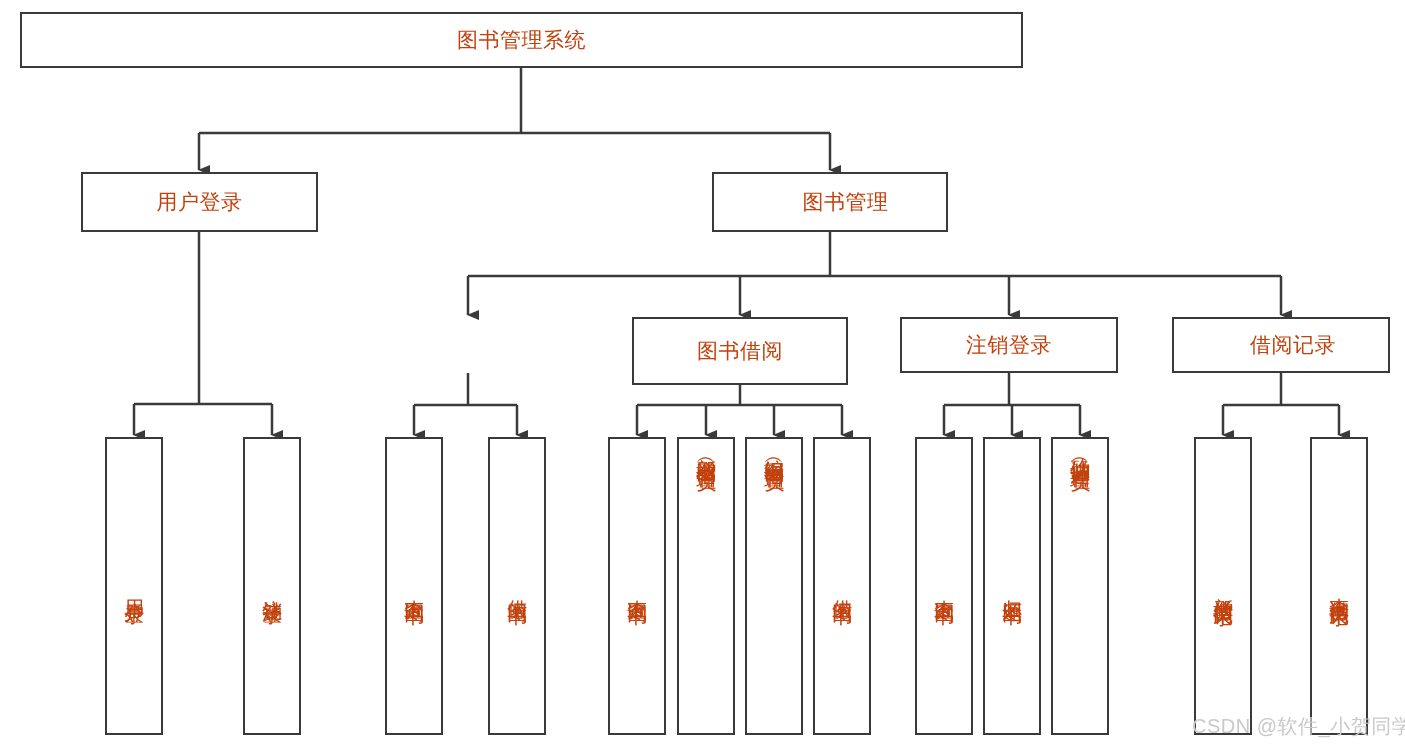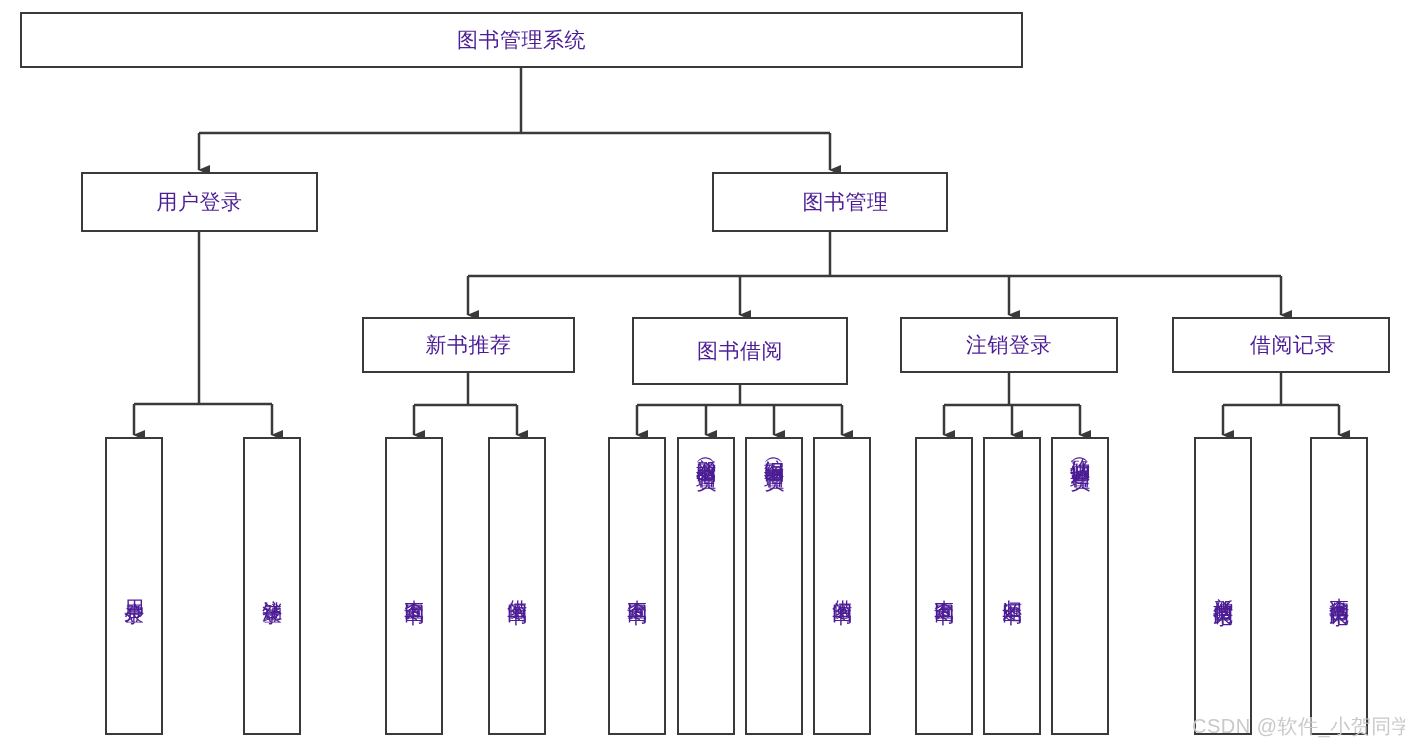--- a/index.html
+++ b/index.html
@@ -35,21 +35,21 @@
     border: 2px solid #3a3a3a;
     display: flex;
     align-items: center;
     justify-content: center;
     z-index: 2;
   }
   .node-label {
     font-size: 21px;
     line-height: 1.15;
     letter-spacing: 0.5px;
-    color: #4c1d95;
+    color: #c2410c;
     white-space: nowrap;
     font-family: Liberation Serif, serif;
   }
   
   .node.vertical {
     align-items: flex-start;
     justify-content: center;
     padding-top: 4px;
   }
   .node.vertical .node-label {
@@ -138,23 +138,20 @@
     <span class="node-label">图书管理系统</span>
   </div>
 
   <div class="node" style="left:81px; top:172px; width:237px; height:60px;">
     <span class="node-label">用户登录</span>
   </div>
   <div class="node" style="left:712px; top:172px; width:236px; height:60px;padding-left:31px;">
     <span class="node-label">图书管理</span>
   </div>
 
-  <div class="node" style="left:362px; top:317px; width:213px; height:56px;">
-    <span class="node-label">新书推荐</span>
-  </div>
   <div class="node" style="left:632px; top:317px; width:216px; height:68px;">
     <span class="node-label">图书借阅</span>
   </div>
   <div class="node" style="left:900px; top:317px; width:218px; height:56px;">
     <span class="node-label">注销登录</span>
   </div>
   <div class="node" style="left:1172px; top:317px; width:218px; height:56px;padding-left:24px;">
     <span class="node-label">借阅记录</span>
   </div>
 

